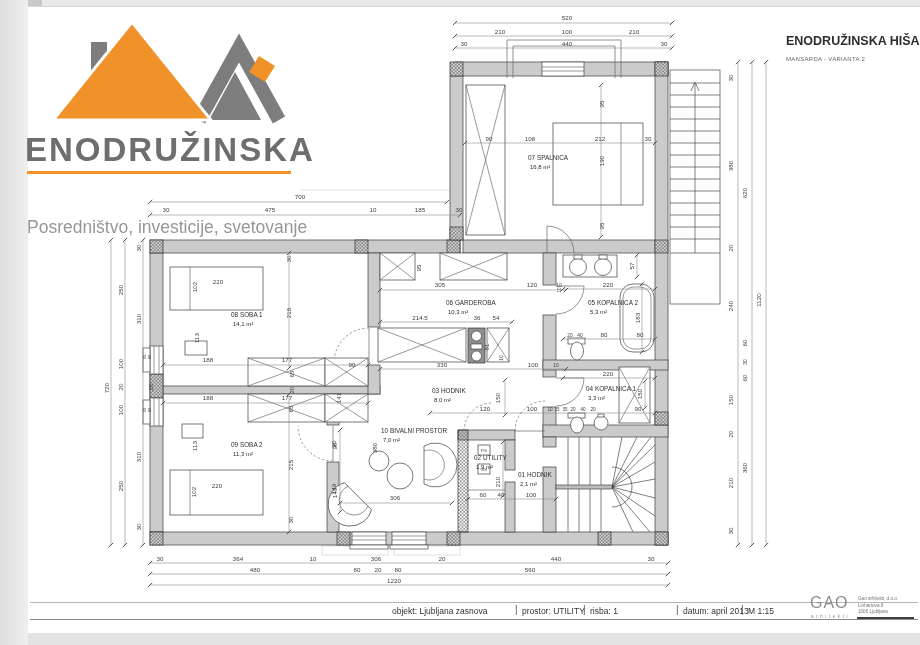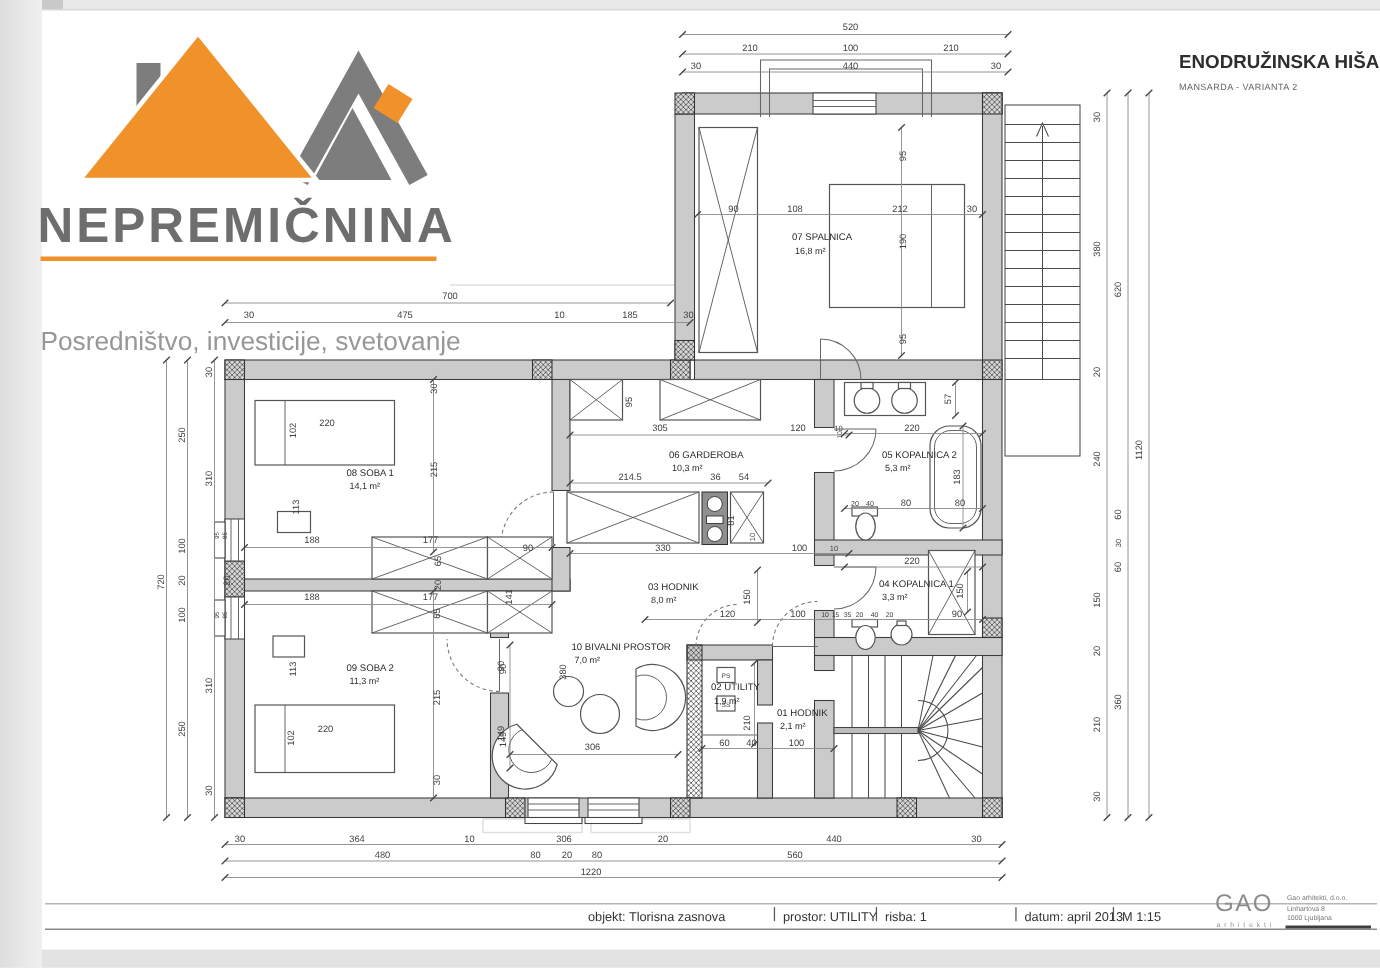--- a/index.html
+++ b/index.html
@@ -56,21 +56,21 @@
 <div class="corner-tab"></div>
 
 <div class="logo">
   <svg width="250" height="112" viewBox="0 0 250 112">
     <rect x="38" y="22" width="16" height="34" fill="#7d7d7d"></rect>
     <path d="M146,100 L186,28 L226,100" fill="none" stroke="#7d7d7d" stroke-width="14"></path>
     <path d="M182,52 L156,100 L208,100 Z" fill="#7d7d7d"></path>
     <polygon points="206,36 222,46 212,62 196,52" fill="#f0912a"></polygon>
     <polygon points="0,100 79,2 158,100" fill="#f0912a" stroke="#ffffff" stroke-width="3"></polygon>
   </svg>
-  <div class="brand">NEPREMIČNINA</div>
+  <div class="brand">ENODRUŽINSKA</div>
   <div class="logo-rule"></div>
   <div class="tagline">Posredništvo, investicije, svetovanje</div>
 </div>
 
 <div class="htitle">
   <div class="t1">ENODRUŽINSKA HIŠA</div>
   <div class="t2">MANSARDA - VARIANTA 2</div>
 </div>
 
 <svg id="plansvg" width="920" height="645" viewBox="0 0 920 645">
@@ -587,21 +587,21 @@
       <text x="383" y="442" class="room" font-size="6">7,0 m²</text>
       <text x="474" y="460" class="room" font-size="6.4">02 UTILITY</text>
       <text x="476" y="469" class="room" font-size="6">1,9 m²</text>
       <text x="518" y="477" class="room" font-size="6.4">01 HODNIK</text>
       <text x="520" y="486" class="room" font-size="6">2,1 m²</text>
     </g>
 </svg>
 
 <div class="tb-line1"></div>
 <div class="tb-line2"></div>
-<div class="tb-item" style="left:392px">objekt: Tlorisna zasnova</div>
+<div class="tb-item" style="left:392px">objekt: Ljubljana zasnova</div>
 <div class="tb-pipe" style="left:515px">|</div>
 <div class="tb-item" style="left:522px">prostor: UTILITY</div>
 <div class="tb-pipe" style="left:583px">|</div>
 <div class="tb-item" style="left:590px">risba:  1</div>
 <div class="tb-pipe" style="left:676px">|</div>
 <div class="tb-item" style="left:683px">datum: april 2013</div>
 <div class="tb-pipe" style="left:741px">|</div>
 <div class="tb-item" style="left:748px">M 1:15</div>
 
 <div class="gao-name">GAO</div>

